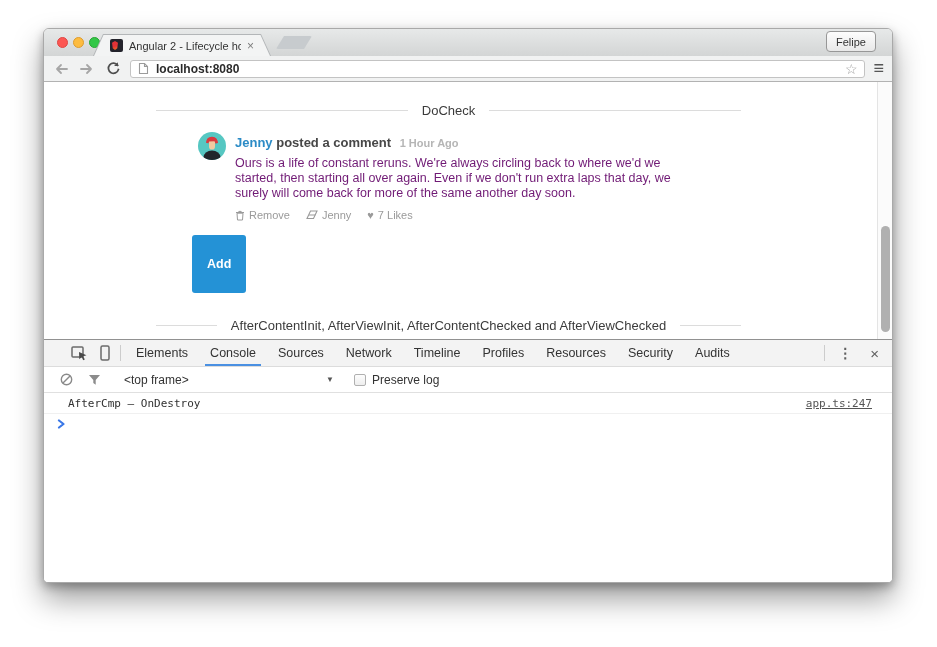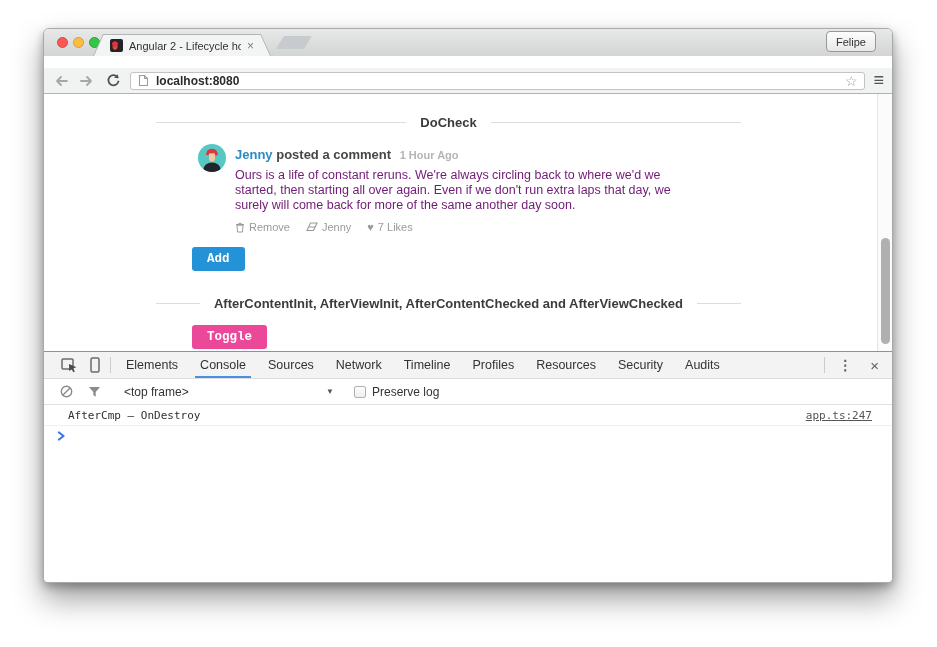--- a/index.html
+++ b/index.html
@@ -41,56 +41,56 @@
     clip-path:polygon(8px 0, 100% 0, calc(100% - 8px) 100%, 0 100%); border-radius:2px; }
   .profile-btn {
     position:absolute; right:16px; top:2px; height:21px; padding:0 9px;
     border:1px solid #979797; border-radius:4px;
     background:linear-gradient(#fdfdfd,#e8e8e8);
     font-size:11px; color:#333; display:flex; align-items:center;
   }
 
   
   .navbar { position:relative; height:26px; background:#f1f2f2; border-bottom:1px solid #b2b2b2;
-    display:flex; align-items:center; padding:0 8px; gap:8px;margin-top:12px; }
+    display:flex; align-items:center; padding:0 8px; gap:8px; }
   .nav-ico { width:18px; height:16px; display:flex; align-items:center; justify-content:center; flex:0 0 auto; }
   .urlbox { flex:1; height:18px; background:#fff; border:1px solid #c3c3c3; border-radius:3px;
     display:flex; align-items:center; padding:0 7px; gap:7px; }
   .url-text { flex:1; font-size:12px; font-weight:bold; color:#2b2b2b; }
   .star { font-size:14px; color:#9e9e9e; line-height:1; }
   .menu-ico { font-size:18px; color:#555; font-weight:bold; line-height:0.8; letter-spacing:0; }
 
   
   .viewport { position:relative; height:257px; background:#fff; overflow:hidden; }
   .content { position:absolute; left:112px; top:0; width:585px; padding-top:20px; }
   .divider-h { display:flex; align-items:center; gap:14px; height:16px; }
   .divider-h .line { flex:1; height:1px; background:#dcdcdc; }
-  .divider-h .txt { font-size:13px; font-weight:bold; color:#3b3b3b; white-space:nowrap; }
+  .divider-h .txt { font-size:13px; font-weight:normal; color:#3b3b3b; white-space:nowrap; }
   .comment { display:flex; gap:9px; margin:14px 0 0 42px; }
   .avatar { width:28px; height:28px; flex:0 0 auto; }
   .c-meta { font-size:13px; color:#474747; font-weight:bold; margin-top:3px; }
   .c-author { color:#2b8bc6; }
   .c-time { font-size:11px; font-weight:bold; color:#b5b5b5; margin-left:5px; }
   .c-body { margin-top:6px; width:445px; font-size:12.5px; line-height:15px; color:#701a75; }
   .c-actions { display:flex; gap:16px; margin-top:8px; font-size:11px; color:#9a9a9a; align-items:center; }
   .c-actions .act { display:flex; align-items:center; gap:4px; }
   .heart { font-size:11px; color:#9a9a9a; line-height:1; }
-  .btn { display:inline-block; margin:14px 0 0 36px; padding:5px 15px; border:none; border-radius:3px;
-    color:#fff; font-size:12.5px; font-weight:bold; font-family:Liberation Mono, monospace; }
+  .btn { display:inline-block; margin:14px 0 0 36px; padding:22px 15px; border:none; border-radius:3px;
+    color:#fff; font-size:12.5px; font-weight:bold; font-family:Liberation Sans, sans-serif; }
   .btn.add { background:#2492d6; }
   .btn.toggle { background:#ec4899; }
   .h2row { margin-top:24px; }
   
   .scrollbar { position:absolute; right:0; top:0; bottom:0; width:15px; background:#fbfbfb; border-left:1px solid #e4e4e4; }
   .thumb { position:absolute; left:3px; width:9px; top:144px; height:106px; background:#b0b0b0; border-radius:5px; }
 
   
   .devtools { position:relative; border-top:1px solid #919191; height:245px; background:#fff; }
   .dt-tabbar { height:27px; background:#f3f3f3; border-bottom:1px solid #dcdcdc;
-    display:flex; align-items:stretch; padding-left:12px; position:relative; }
+    display:flex; align-items:stretch; padding-left:22px; position:relative; }
   .dt-ico { display:flex; align-items:center; justify-content:center; width:26px; }
   .dt-sep { width:1px; height:16px; background:#ccc; align-self:center; margin:0 2px; }
   .dt-tabs { display:flex; align-items:stretch; margin-left:2px; }
   .dt-tab { display:flex; align-items:center; padding:0 11px; font-size:12.5px; color:#333; position:relative; }
   .dt-tab.active::after { content:""; position:absolute; left:6px; right:6px; bottom:0; height:2px; background:#4a90e2; }
   .dt-right { position:absolute; right:6px; top:0; bottom:0; display:flex; align-items:center; gap:4px; }
   .kebab { font-size:14px; color:#5f5f5f; padding:0 7px; font-weight:bold; }
   .dt-close { font-size:15px; color:#5f5f5f; padding:0 7px; }
   .dt-filterbar { height:26px; background:#fff; border-bottom:1px solid #e0e0e0;
     display:flex; align-items:center; padding-left:12px; }

